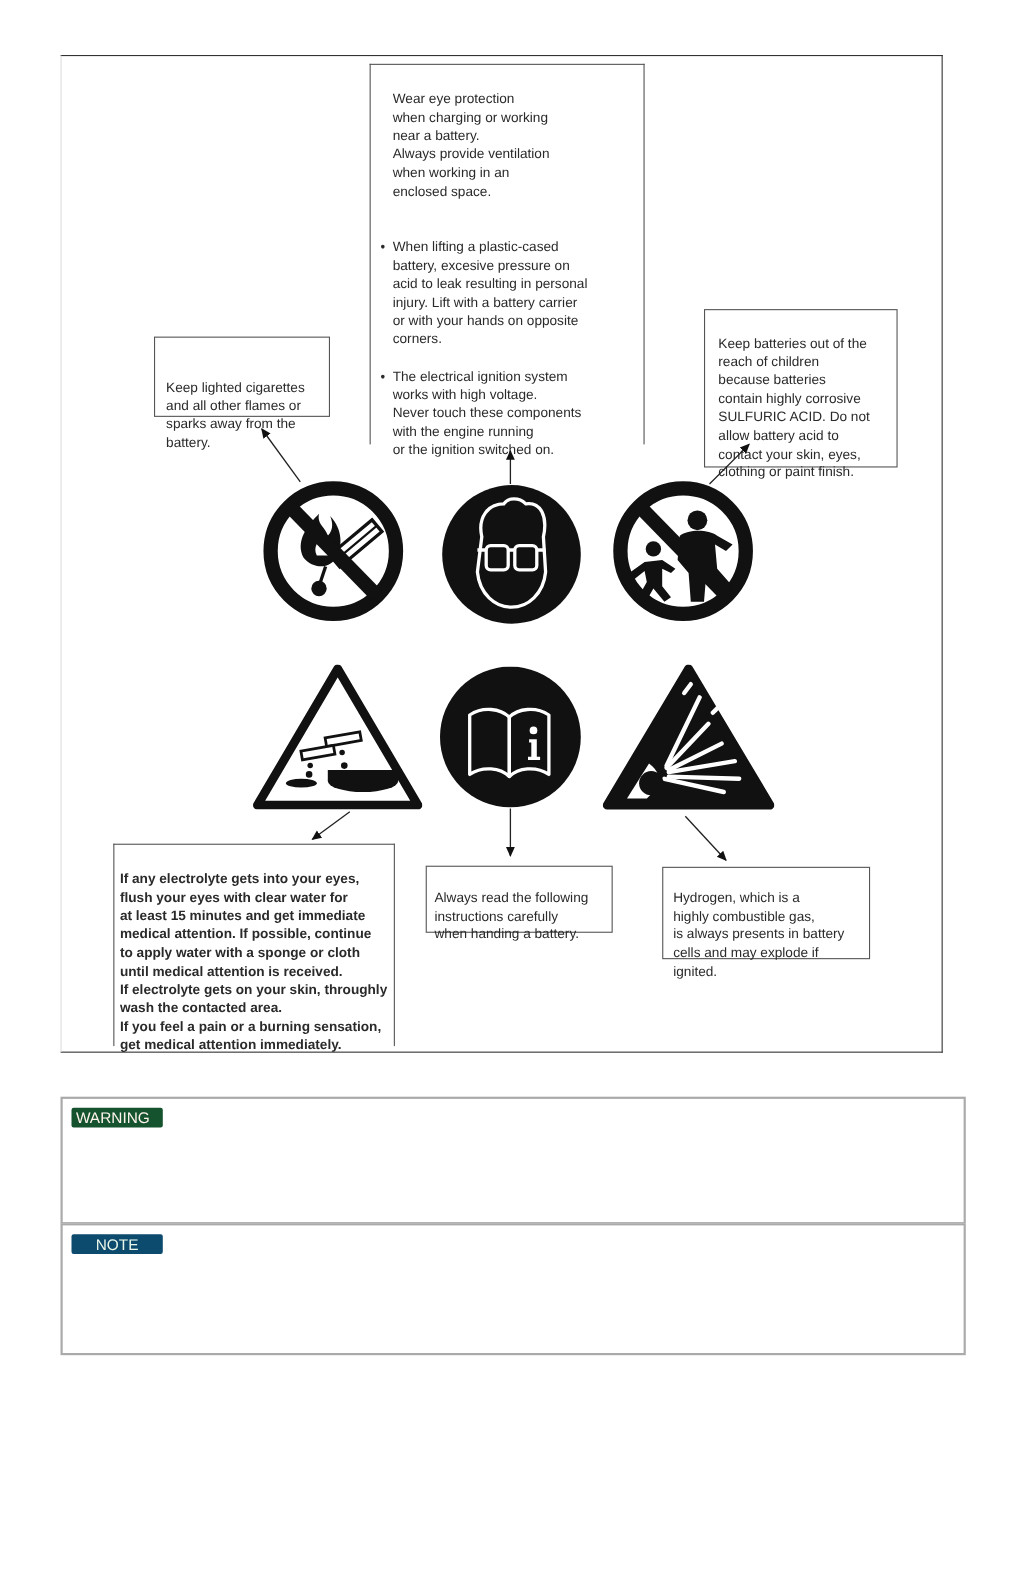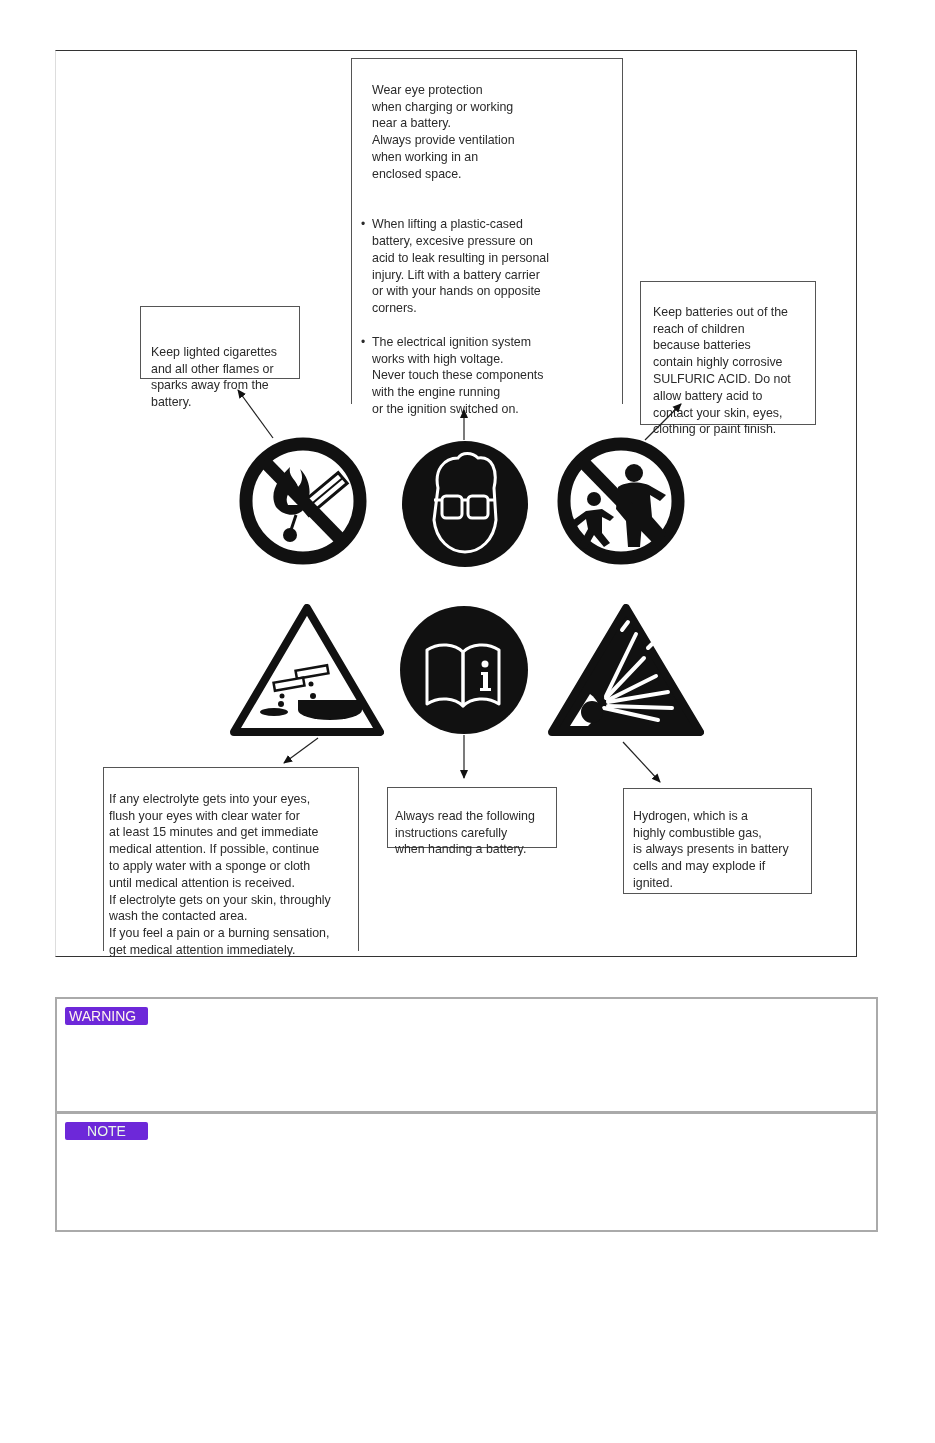--- a/index.html
+++ b/index.html
@@ -14,36 +14,36 @@
   .callout p { margin: 0; }
   .callout ul { margin: 0; padding: 0; list-style: none; }
   .callout li { position: relative; padding-left: 0; }
   .callout li::before { content: "•"; position: absolute; left: -11px; top: 0; font-size: 12px; }
   .icon { position: absolute; }
   svg.arrows { position: absolute; left: 0; top: 0; width: 935px; height: 1443px; pointer-events: none; }
   .notice { position: absolute; left: 55px; width: 823px; background: #fff; box-sizing: border-box;
             border: 2px solid #aaa; }
   .badge { position: absolute; left: 8px; top: 8px; width: 83px; height: 18px; color: #fff;
            font-size: 14px; line-height: 18px; text-align: center; border-radius: 2px; }
-  .badge.warning { background: #6d28d9; color: #fff3ee; text-align: left; padding-left: 4px; box-sizing: border-box; }
-  .badge.note { background: #6d28d9; color: #e9f6e9; }
+  .badge.warning { background: #14532d; color: #fff3ee; text-align: left; padding-left: 4px; box-sizing: border-box; }
+  .badge.note { background: #0c4a6e; color: #e9f6e9; }
 </style>
 </head>
 <body>
 
 <div class="figure"></div>
 
 <div class="callout" style="left:140px; top:306px; width:160px; height:73px; padding:20px 0 0 10px;">
   <p>Keep lighted cigarettes
 and all other flames or
 sparks away from the
 battery.</p>
 </div>
 
-<div class="callout open-bottom" style="left:351px; top:58px; width:272px; height:346px; padding:6px 0 0 20px;">
+<div class="callout open-bottom" style="left:336px; top:58px; width:250px; height:346px; padding:6px 0 0 20px;">
   <p>Wear eye protection
 when charging or working
 near a battery.
 Always provide ventilation
 when working in an
 enclosed space.</p>
   <ul>
     <li>When lifting a plastic-cased
 battery, excesive pressure on
 acid to leak resulting in personal
@@ -62,40 +62,40 @@
   <p>Keep batteries out of the
 reach of children
 because batteries
 contain highly corrosive
 SULFURIC ACID. Do not
 allow battery acid to
 contact your skin, eyes,
 clothing or paint finish.</p>
 </div>
 
-<div class="callout open-bottom" style="left:103px; top:767px; width:256px; height:184px; padding:6px 0 0 5px; border-bottom:none;">
+<div class="callout open-bottom" style="left:103px; top:767px; width:256px; height:184px; padding:6px 0 0 5px; border-bottom:none;font-weight:bold;">
   <p>If any electrolyte gets into your eyes,
 flush your eyes with clear water for
 at least 15 minutes and get immediate
 medical attention. If possible, continue
 to apply water with a sponge or cloth
 until medical attention is received.
 If electrolyte gets on your skin, throughly
 wash the contacted area.
 If you feel a pain or a burning sensation,
 get medical attention immediately.</p>
 </div>
 
 <div class="callout" style="left:387px; top:787px; width:170px; height:61px; padding:3px 0 0 7px;">
   <p>Always read the following
 instructions carefully
 when handing a battery.</p>
 </div>
 
-<div class="callout" style="left:602px; top:788px; width:189px; height:106px; padding:2px 0 0 9px;margin-left:21px;">
+<div class="callout" style="left:602px; top:788px; width:189px; height:84px; padding:2px 0 0 9px;">
   <p>Hydrogen, which is a
 highly combustible gas,
 is always presents in battery
 cells and may explode if
 ignited.</p>
 </div>
 
 <svg class="arrows" viewBox="0 0 935 1443">
   <defs>
     <marker id="ah" markerWidth="10" markerHeight="10" refX="8" refY="5" orient="auto" markerUnits="userSpaceOnUse">

